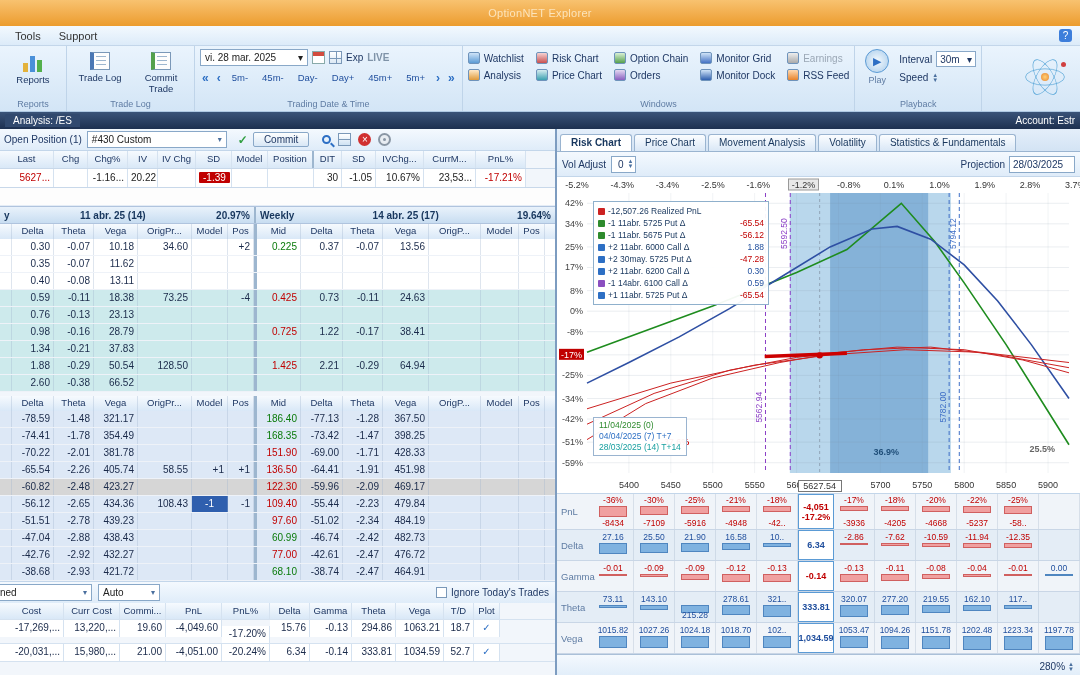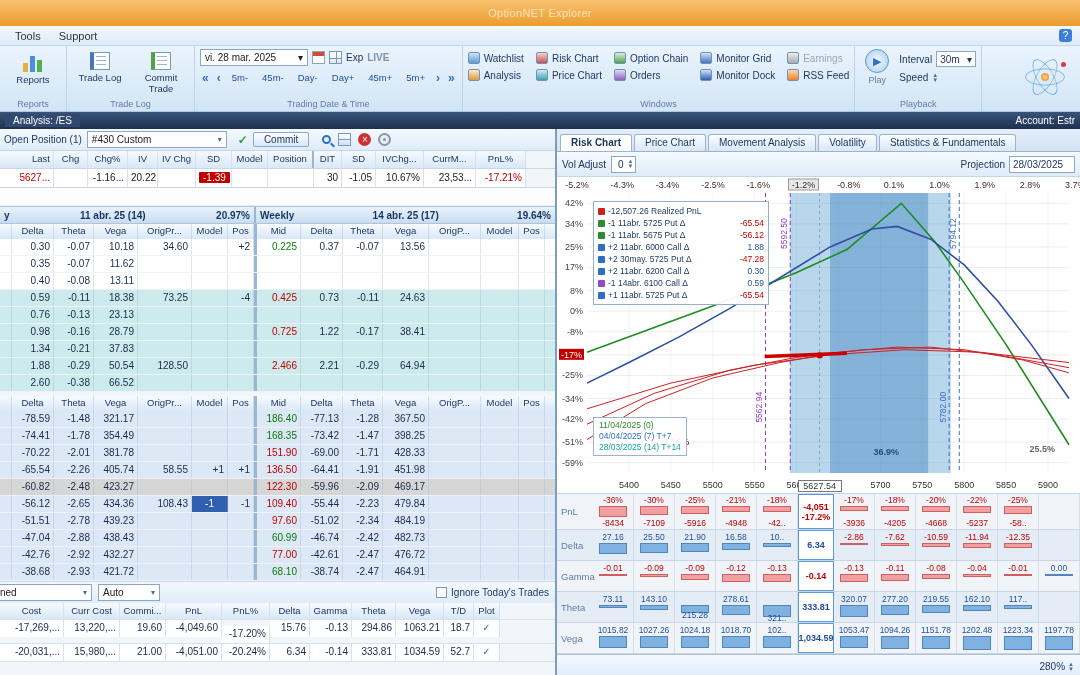--- a/index.html
+++ b/index.html
@@ -350,21 +350,21 @@
         <button class="commit-btn">Commit</button>
         <span class="tb-icons">
           <span class="ic ic-search"></span>
           <span class="ic ic-table"></span>
           <span class="ic ic-close">×</span>
           <span class="ic ic-gear"></span>
         </span>
       </div>
 
       <div class="srow" id="summary-head">
-          <div class="scell h" style="width: 54px; text-align: right;">Last</div>
+          <div class="scell h" style="width: 54px;">Last</div>
           <div class="scell h" style="width: 34px;">Chg</div>
           <div class="scell h" style="width: 40px;">Chg%</div>
           <div class="scell h" style="width: 30px;">IV</div>
           <div class="scell h" style="width: 38px;">IV Chg</div>
           <div class="scell h" style="width: 36px;">SD</div>
           <div class="scell h" style="width: 36px;">Model</div>
           <div class="scell h sep" style="width: 46px;">Position</div>
           <div class="scell h" style="width: 28px;">DIT</div>
           <div class="scell h" style="width: 34px;">SD</div>
           <div class="scell h" style="width: 48px;">IVChg...</div>
@@ -542,21 +542,21 @@
           </div>
           <div class="orow cyan">
             <div class="ocell sliver" style="width: 12px;"></div>
             <div class="ocell" style="width: 42px;">1.88</div>
             <div class="ocell" style="width: 40px;">-0.29</div>
             <div class="ocell" style="width: 44px;">50.54</div>
             <div class="ocell" style="width: 54px;">128.50</div>
             <div class="ocell" style="width: 36px;"></div>
             <div class="ocell" style="width: 26px;"></div>
             <div class="ocell vsep"></div>
-            <div class="ocell mid-red" style="width: 44px;">2.466</div>
+            <div class="ocell mid-red" style="width: 44px;">1.425</div>
             <div class="ocell" style="width: 42px;">2.21</div>
             <div class="ocell" style="width: 40px;">-0.29</div>
             <div class="ocell" style="width: 46px;">64.94</div>
             <div class="ocell" style="width: 52px;"></div>
             <div class="ocell" style="width: 38px;"></div>
             <div class="ocell" style="width: 26px;"></div>
           </div>
           <div class="orow cyan">
             <div class="ocell sliver" style="width: 12px;"></div>
             <div class="ocell" style="width: 42px;">2.60</div>
@@ -1156,21 +1156,21 @@
             <div class="gcell">
               <div class="gbar pos" style="height: 7.73901px; top: 13px;"></div>
               <div class="gval blue" style="top: 18px;">215.28</div>
             </div>
             <div class="gcell">
               <div class="gbar pos" style="height: 10.0156px; top: 13px;"></div>
               <div class="gval blue" style="top: 2px;">278.61</div>
             </div>
             <div class="gcell">
               <div class="gbar pos" style="height: 11.5575px; top: 13px;"></div>
-              <div class="gval blue" style="top: 2px; margin-top: 19px;">321..</div>
+              <div class="gval blue" style="top: 2px;">321..</div>
             </div>
             <div class="gcell center">
               <div class="cline blue">333.81</div>
             </div>
             <div class="gcell">
               <div class="gbar pos" style="height: 11.5061px; top: 13px;"></div>
               <div class="gval blue" style="top: 2px;">320.07</div>
             </div>
             <div class="gcell">
               <div class="gbar pos" style="height: 9.96495px; top: 13px;"></div>

